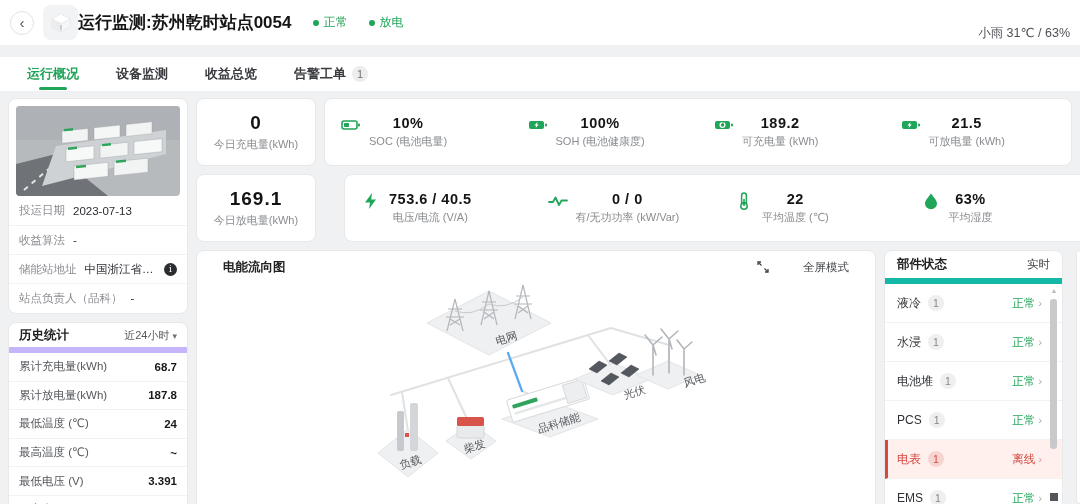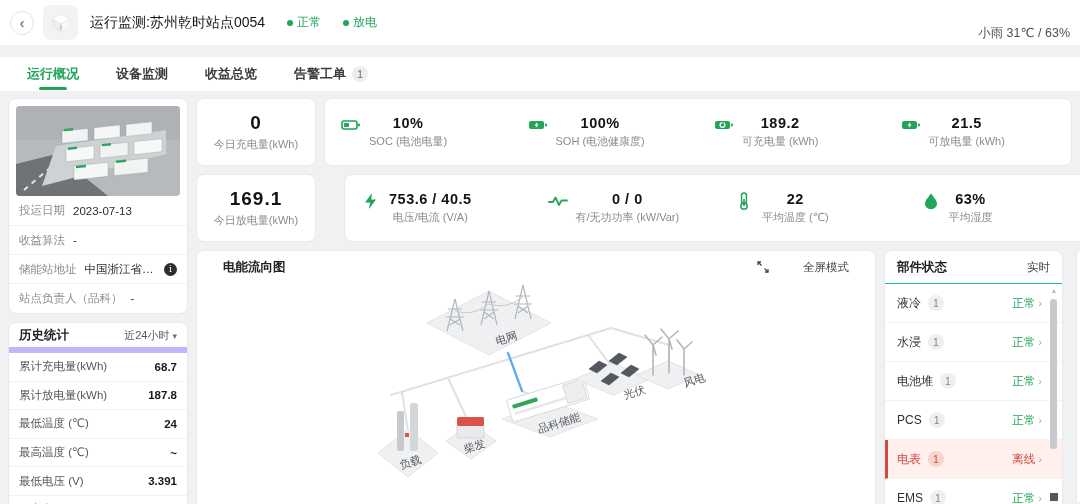--- a/index.html
+++ b/index.html
@@ -8,21 +8,21 @@
     background:#f0f1f3; color:#1a1a1a; }
 
   
   .topbar { position:absolute; left:0; top:0; width:1080px; height:45px;
     background:#fff; display:flex; align-items:center; }
   .back-btn { width:24px; height:24px; margin-left:10px; border:1px solid #e3e3e3;
     border-radius:50%; display:flex; align-items:center; justify-content:center;
     color:#555; font-size:15px; cursor:pointer; background:#fff; }
   .logo { width:35px; height:35px; margin-left:9px; border-radius:8px;
     background:#f2f3f5; display:flex; align-items:center; justify-content:center; }
-  .page-title { margin-left:12px; font-size:14px; font-weight:normal; color:#151515; }
+  .page-title { font-size:17px; font-weight:bold; color:#151515; }
   .top-badge { display:flex; align-items:center; font-size:12px; color:#21a558;
     margin-left:22px; }
   .top-badge .dot { width:6px; height:6px; border-radius:50%;
     background:#21a558; margin-right:4px; }
   .weather { position:absolute; right:10px; top:11px; height:45px;
     display:flex; align-items:center; font-size:12.5px; color:#4e5056; }
 
   
   .tabbar { position:absolute; left:0; top:57px; width:1080px; height:34px;
     background:#fff; display:flex; align-items:center; padding-left:20px; }
@@ -87,21 +87,21 @@
   .flow-head { height:32px; display:flex; align-items:center;
     justify-content:space-between; padding:0 26px; }
   .flow-title { font-size:12.5px; font-weight:bold; color:#222; }
   .fullscreen-btn { display:flex; align-items:center; font-size:11.5px;
     color:#44464b; cursor:pointer;gap:30px; }
   .fullscreen-btn svg { margin-right:4px; }
 
   
   .status-card { left:884px; top:250px; width:179px; height:270px; overflow:hidden; }
   .status-head { height:33px; display:flex; align-items:center;
-    justify-content:space-between; padding:0 12px; border-bottom:1px solid #14b8a6; }
+    justify-content:space-between; padding:0 12px; border-bottom:6px solid #14b8a6; }
   .status-title { font-size:12.5px; font-weight:bold; color:#222; }
   .status-mode { font-size:11.5px; color:#44464b; cursor:pointer; }
   .comp-row { height:39px; display:flex; align-items:center;
     justify-content:space-between; padding:0 20px 0 12px;
     border-bottom:1px solid #f2f2f3; cursor:pointer; }
   .comp-name { font-size:12px; color:#2e3033; display:flex; align-items:center; }
   .count-badge { min-width:16px; height:16px; border-radius:8px; background:#efeff0;
     color:#85878b; font-size:10.5px; line-height:16px; text-align:center;
     padding:0 4px; margin-left:7px; }
   .comp-status { font-size:11.5px; color:#21a558; }

